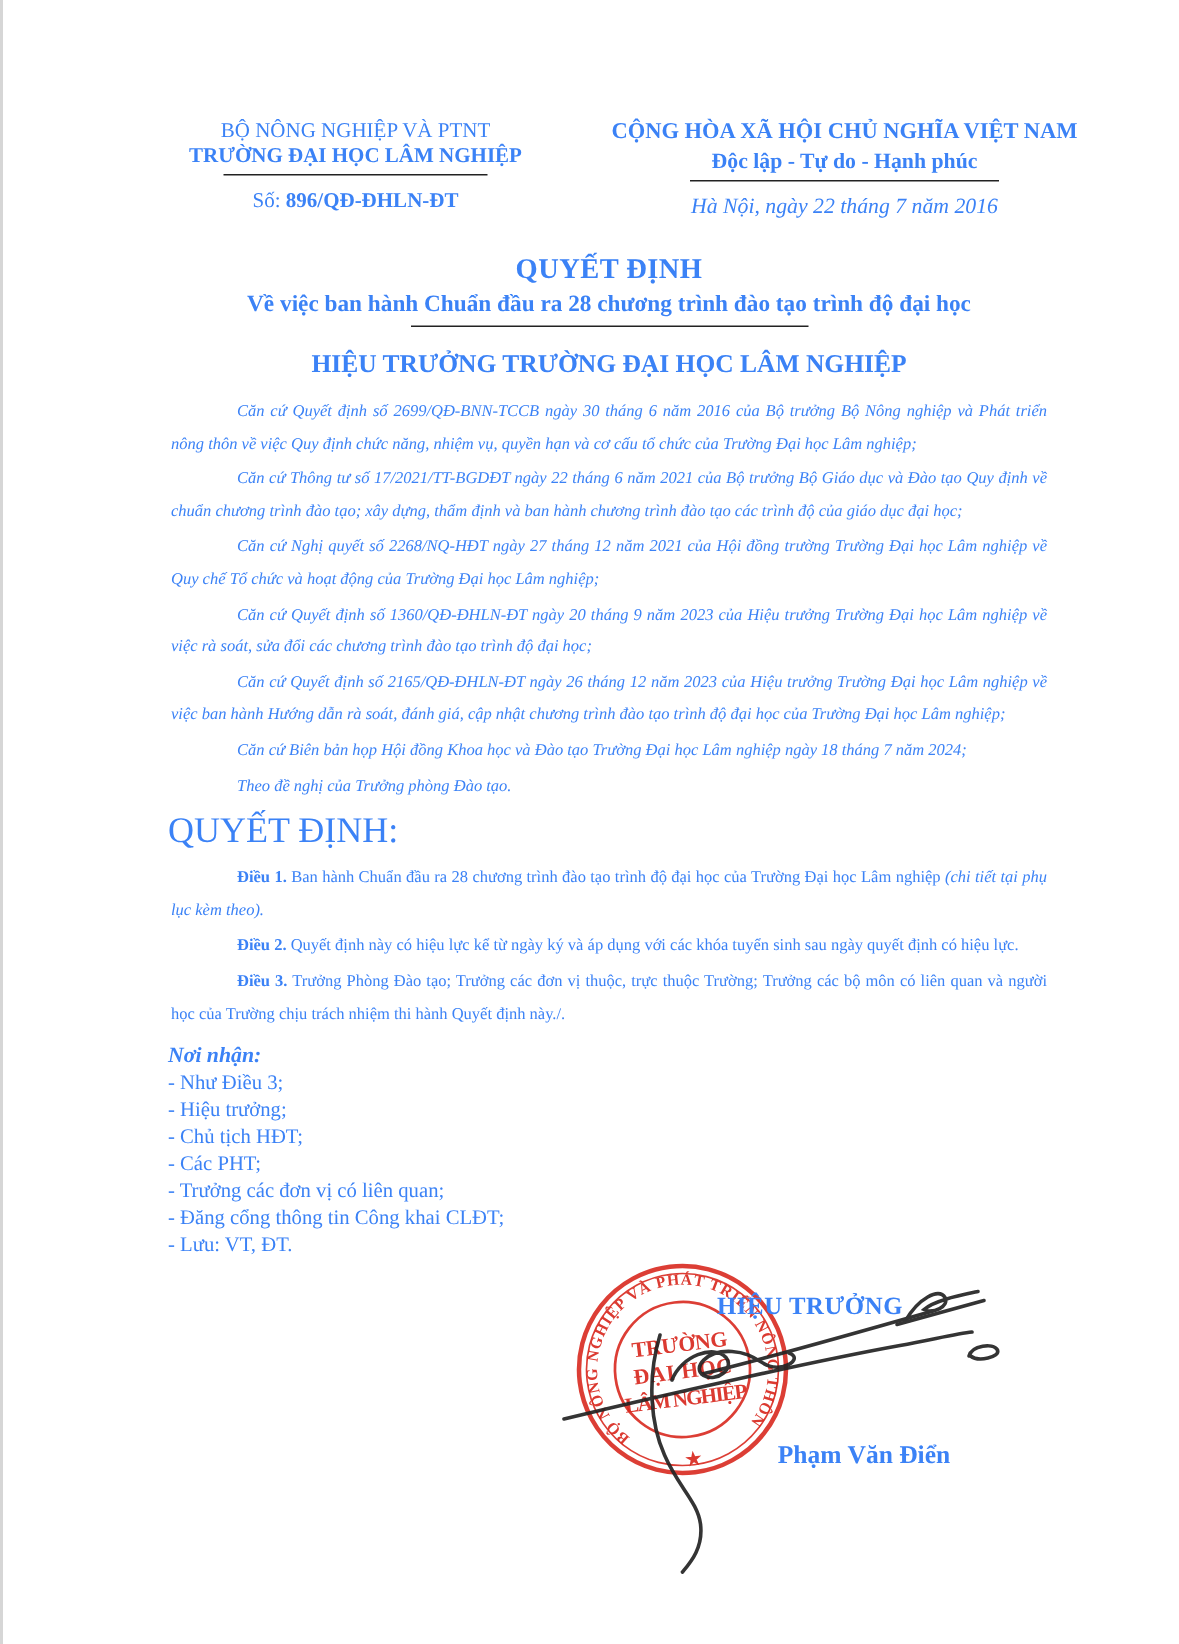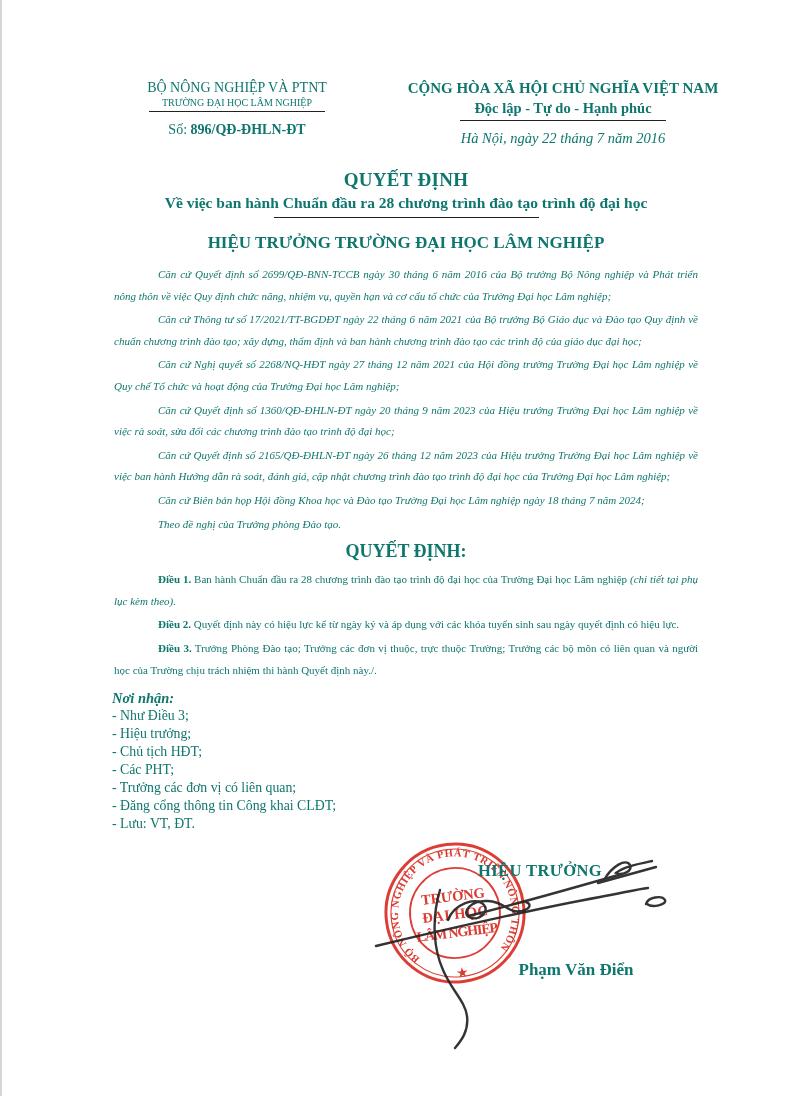--- a/index.html
+++ b/index.html
@@ -2,31 +2,31 @@
 <html><head>
 <meta charset="utf-8">
 <style>
   html,body { margin:0; padding:0; background:#e9e9e9; }
   .page {
     position:relative;
     width:786px; height:1096px;
     margin:0 auto;
     background:#ffffff;
     font-family:"Liberation Serif", serif;
-    color:#0f766e;
+    color:#3b82f6;
     overflow:hidden;
   }
   .scan-edge { position:absolute; left:0; top:0; width:2px; height:100%; background:#d6d6d6; }
 
   
   .header { display:flex; padding-top:80px; margin-left:117px; }
   .header-left  { width:240px; text-align:center; }
   .header-right { width:316px; margin-left:48px; text-align:center; }
   .hl-1 { font-size:14px; }
-  .hl-2 { font-size:10px; font-weight:normal; margin-top:1px; }
+  .hl-2 { font-size:14px; font-weight:bold; margin-top:1px; }
   .rule { border-top:1.5px solid #222; height:0; }
   .rule-left  { width:176px; margin:3px auto 0; }
   .rule-motto { width:206px; margin:3px auto 0; }
   .doc-number { font-size:14px; margin-top:10px; }
   .doc-number b { font-weight:bold; }
   .hr-1 { font-size:15px; font-weight:bold; }
   .hr-2 { font-size:14.5px; font-weight:bold; margin-top:3px; }
   .place-date { font-size:14.5px; font-style:italic; margin-top:9px; }
 
   
@@ -37,21 +37,21 @@
   .subject-rule{ width:265px; border-top:1.5px solid #222; margin:5px auto 0; }
   .issuer      { font-size:17px; font-weight:bold; margin-top:15px; }
 
   
   .body { margin-top:11px; }
   p.preamble, p.article {
     margin:2px; font-size:11px; line-height:21.6px;
     text-align:justify; text-indent:44px;
   }
   p.preamble { font-style:italic; }
-  .decision-heading { text-align:center; font-weight:bold; font-size:18px; margin:6px 0 7px; }
+  .decision-heading { font-weight:normal; font-size:24px; margin:6px 0 7px; }
   p.article b { font-weight:bold; }
   p.article i { font-style:italic; }
 
   
   .footer { position:relative; margin-top:9px; }
   .recipients { margin-left:112px; width:300px; }
   .recipients-label { font-size:14.5px; font-weight:bold; font-style:italic; }
   .recipient-item { font-size:13.8px; line-height:18px; }
 
   .sig-title {

